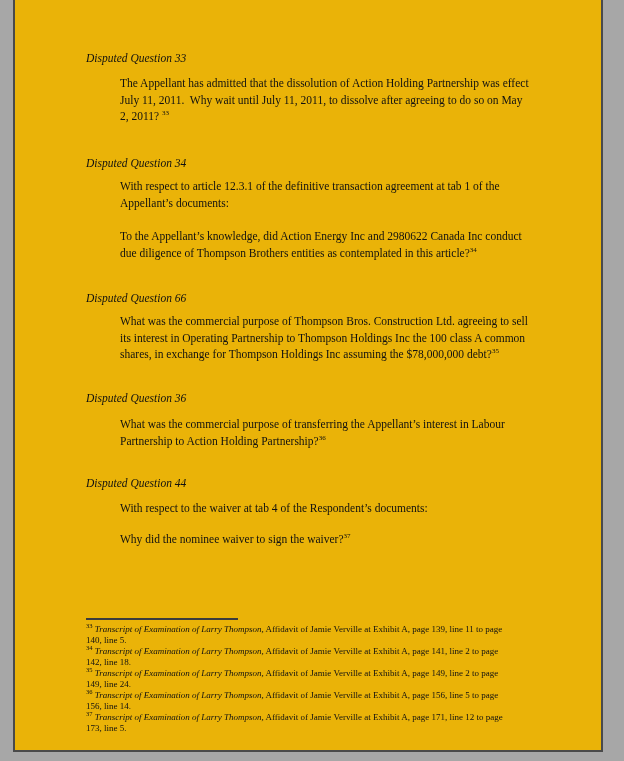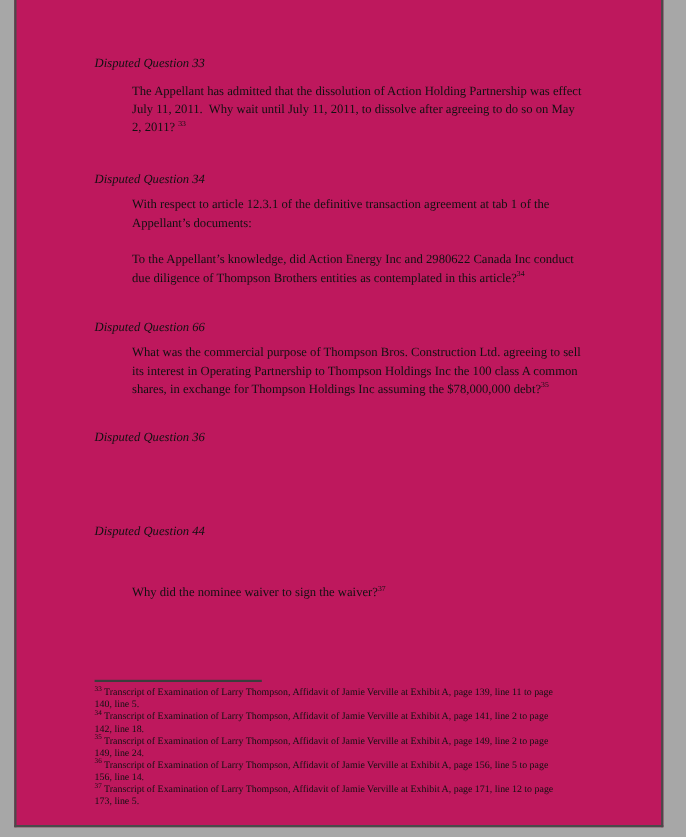--- a/index.html
+++ b/index.html
@@ -11,21 +11,21 @@
     background: #a7a7a7;
     font-family: "Liberation Serif", "DejaVu Serif", serif;
   }
   .page {
     position: absolute;
     left: 13px;
     top: 0;
     width: 590px;
     height: 752px;
     box-sizing: border-box;
-    background: #be185d;
+    background: #eab308;
     border: 2px solid #4a4a4a;
     border-top: none;
   }
   
   .h {
     position: absolute;
     left: 71px;           
     font-style: italic;
     font-size: 11.5px;
     line-height: 16px;
@@ -62,21 +62,21 @@
     font-size: 9px;
     line-height: 11px;
     color: #111;
   }
   .fn { white-space: pre-wrap; }
   .fn sup {
     font-size: 6.5px;
     line-height: 0;
     vertical-align: super;
   }
-  .it { }
+  .it { font-style: italic; }
 </style>
 </head>
 <body>
 
 <div class="page">
 
   <div class="h" style="top:50px">Disputed Question 33</div>
   <div class="p" style="top:75px"><span>The Appellant has admitted that the dissolution of Action Holding Partnership was effect
 July 11, 2011.  Why wait until July 11, 2011, to dissolve after agreeing to do so on May
 2, 2011? </span><sup class="ref">33</sup></div>
@@ -86,22 +86,25 @@
 Appellant’s documents:</span></div>
   <div class="p" style="top:228px"><span>To the Appellant’s knowledge, did Action Energy Inc and 2980622 Canada Inc conduct
 due diligence of Thompson Brothers entities as contemplated in this article?</span><sup class="ref">34</sup></div>
 
   <div class="h" style="top:290px">Disputed Question 66</div>
   <div class="p" style="top:313px"><span>What was the commercial purpose of Thompson Bros. Construction Ltd. agreeing to sell
 its interest in Operating Partnership to Thompson Holdings Inc the 100 class A common
 shares, in exchange for Thompson Holdings Inc assuming the $78,000,000 debt?</span><sup class="ref">35</sup></div>
 
   <div class="h" style="top:390px">Disputed Question 36</div>
+  <div class="p" style="top:416px"><span>What was the commercial purpose of transferring the Appellant’s interest in Labour
+Partnership to Action Holding Partnership?</span><sup class="ref">36</sup></div>
 
   <div class="h" style="top:475px">Disputed Question 44</div>
+  <div class="p" style="top:500px"><span>With respect to the waiver at tab 4 of the Respondent’s documents:</span></div>
   <div class="p" style="top:531px"><span>Why did the nominee waiver to sign the waiver?</span><sup class="ref">37</sup></div>
 
   <div class="fn-sep"></div>
 
   <div class="fns">
     <div class="fn"><sup>33</sup><span class="it"> Transcript of Examination of Larry Thompson,</span><span> Affidavit of Jamie Verville at Exhibit A, page 139, line 11 to page
 140, line 5.</span></div>
     <div class="fn"><sup>34</sup><span class="it"> Transcript of Examination of Larry Thompson,</span><span> Affidavit of Jamie Verville at Exhibit A, page 141, line 2 to page
 142, line 18.</span></div>
     <div class="fn"><sup>35</sup><span class="it"> Transcript of Examination of Larry Thompson,</span><span> Affidavit of Jamie Verville at Exhibit A, page 149, line 2 to page

